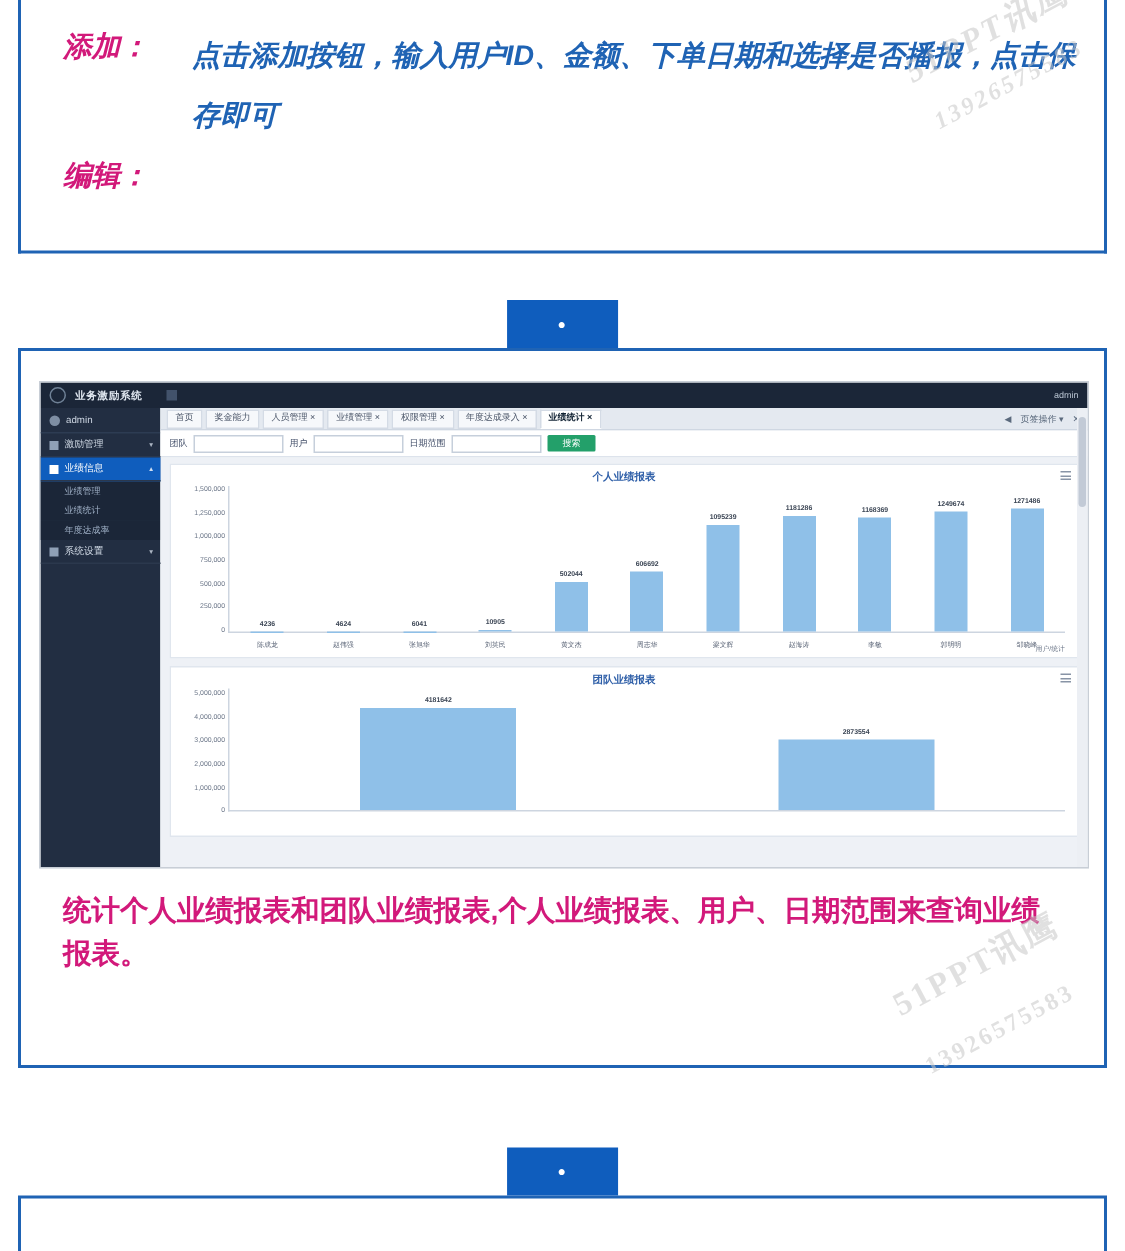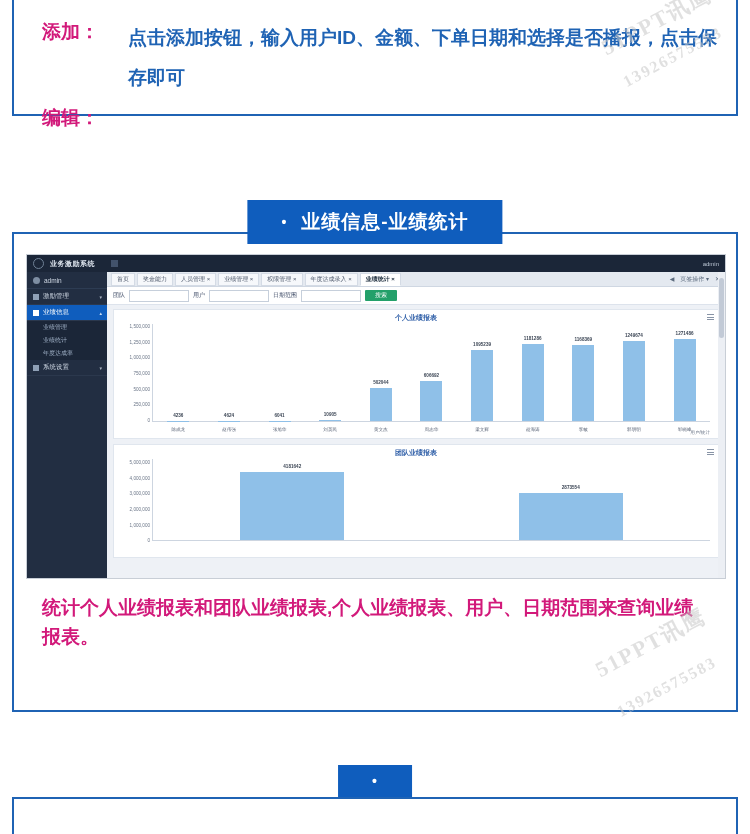--- a/index.html
+++ b/index.html
@@ -9,21 +9,21 @@
     overflow:hidden;position:relative;
   }
 
   
   .card{
     position:absolute;left:12px;right:12px;
     border:2px solid #1f63b4;background:#fff;box-sizing:border-box;
   }
 
   
-  #card-top{top:0;height:116px;border-top:none;}
+  #card-top{top:0;height:169px;border-top:none;font-style:italic;}
   .instr-wrap{padding:18px 10px 0 28px;}
   .instr-row{display:flex;align-items:flex-start;margin-bottom:6px;}
   .instr-label{
     color:#d2197a;font-size:19px;font-weight:bold;white-space:nowrap;
     min-width:86px;line-height:28px;
   }
   .instr-text{
     color:#1f63b4;font-size:19px;line-height:40px;font-weight:bold;
   }
 
@@ -178,21 +178,20 @@
     <div class="instr-row">
       <div class="instr-label">编辑：</div>
     </div>
   </div>
   <div class="wm" style="right:18px;top:6px;">51PPT讯鹰</div>
   <div class="wm small" style="right:8px;top:48px;">13926575583</div>
 </div>
 
 <div class="pill" id="pill-2">
   <span class="dot">•</span>
-  <span>业绩信息-业绩统计</span>
 </div>
 
 <div class="card" id="card-2">
 
   <div class="shot-wrap">
     <div class="app">
 
       <div class="app-title">
         <span class="logo"></span>
         <span class="t">业务激励系统</span>

